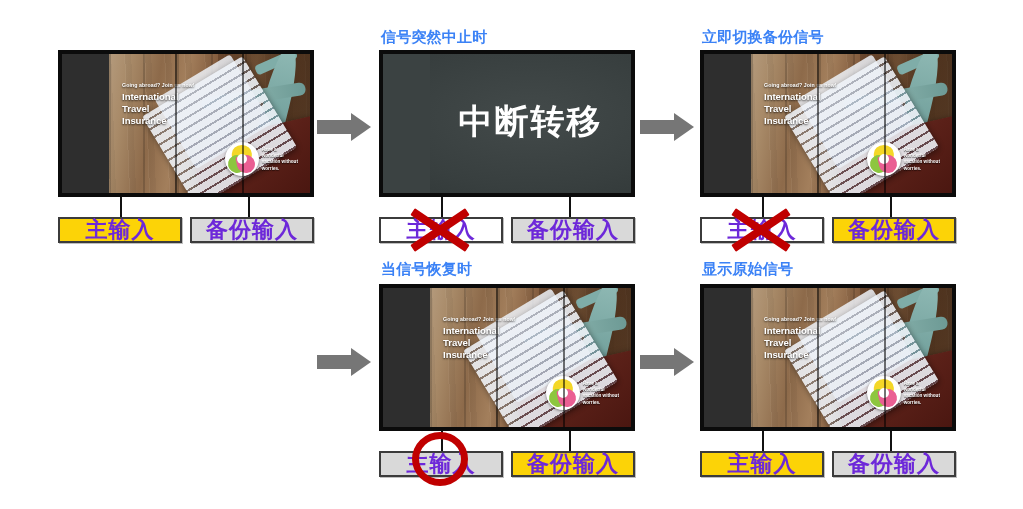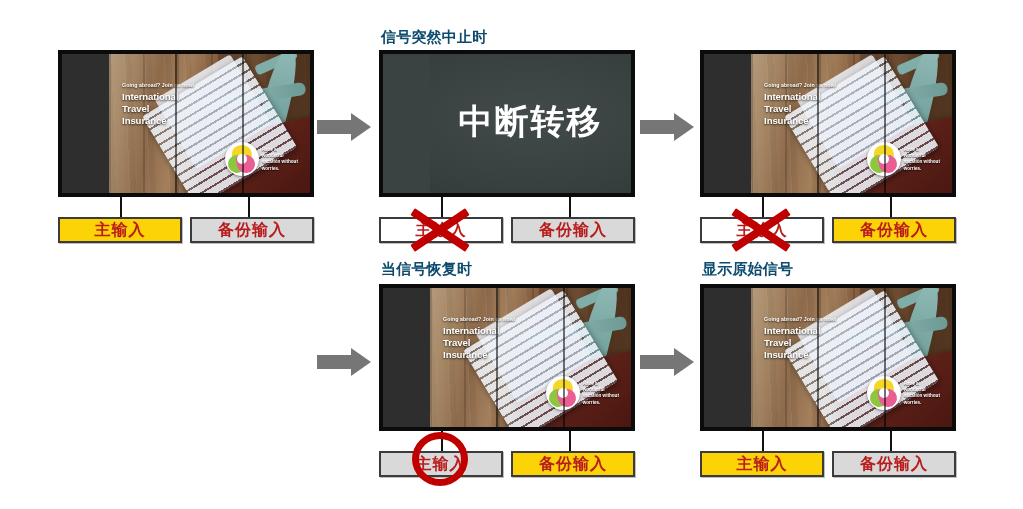--- a/index.html
+++ b/index.html
@@ -11,21 +11,21 @@
   }
   #stage { position: relative; width: 1023px; height: 509px; }
 
   
   .panel { position: absolute; }
   .panel-title {
     position: absolute;
     top: 0; left: 2px;
     font-size: 15px;
     font-weight: 700;
-    color: #0c4a6e;
+    color: #3b82f6;
     white-space: nowrap;
     letter-spacing: .2px;
   }
 
   
   .screen {
     position: absolute;
     border: 4px solid #0b0b0b;
     background: #2e2e2e;
     overflow: hidden;
@@ -178,22 +178,22 @@
   }
 
   
   .stem { position: absolute; width: 2px; background: #111111; }
 
   
   .btn {
     position: absolute;
     border: 2px solid #3b3b3b;
     background: #ffffff;
-    color: #b91c1c;
-    font-size: 16px;
+    color: #6d28d9;
+    font-size: 22px;
     font-weight: 700;
     letter-spacing: 1px;
     display: flex; align-items: center; justify-content: center;
     box-shadow: 1px 1px 0 rgba(0,0,0,.25);
   }
   .btn.active { background: #fcd307; }
   .btn.idle   { background: #d9d9d9; }
   .btn.off    { background: #ffffff; }
 
   
@@ -320,20 +320,21 @@
         <span class="b"></span>
     </div>
   </div>
 
   <div class="arrow" style="left:640px; top:113px; width:54px; height:28px;">
     <div class="shaft"></div>
       <div class="head"></div>
   </div>
 
   <div class="panel" style="left:700px; top:28px; width:256px; height:212px;">
+    <div class="panel-title">立即切换备份信号</div>
 
     <div class="screen" style="left:0; top:22px; width:256px; height:147px;">
       <div class="screen-inner">
         <div class="art">
           <div class="wood"></div>
             <div class="wood2"></div>
             <div class="boardR"></div>
           <div class="plane-tail"></div>
             <div class="plane-body"></div>
             <div class="plane-wing"></div>

